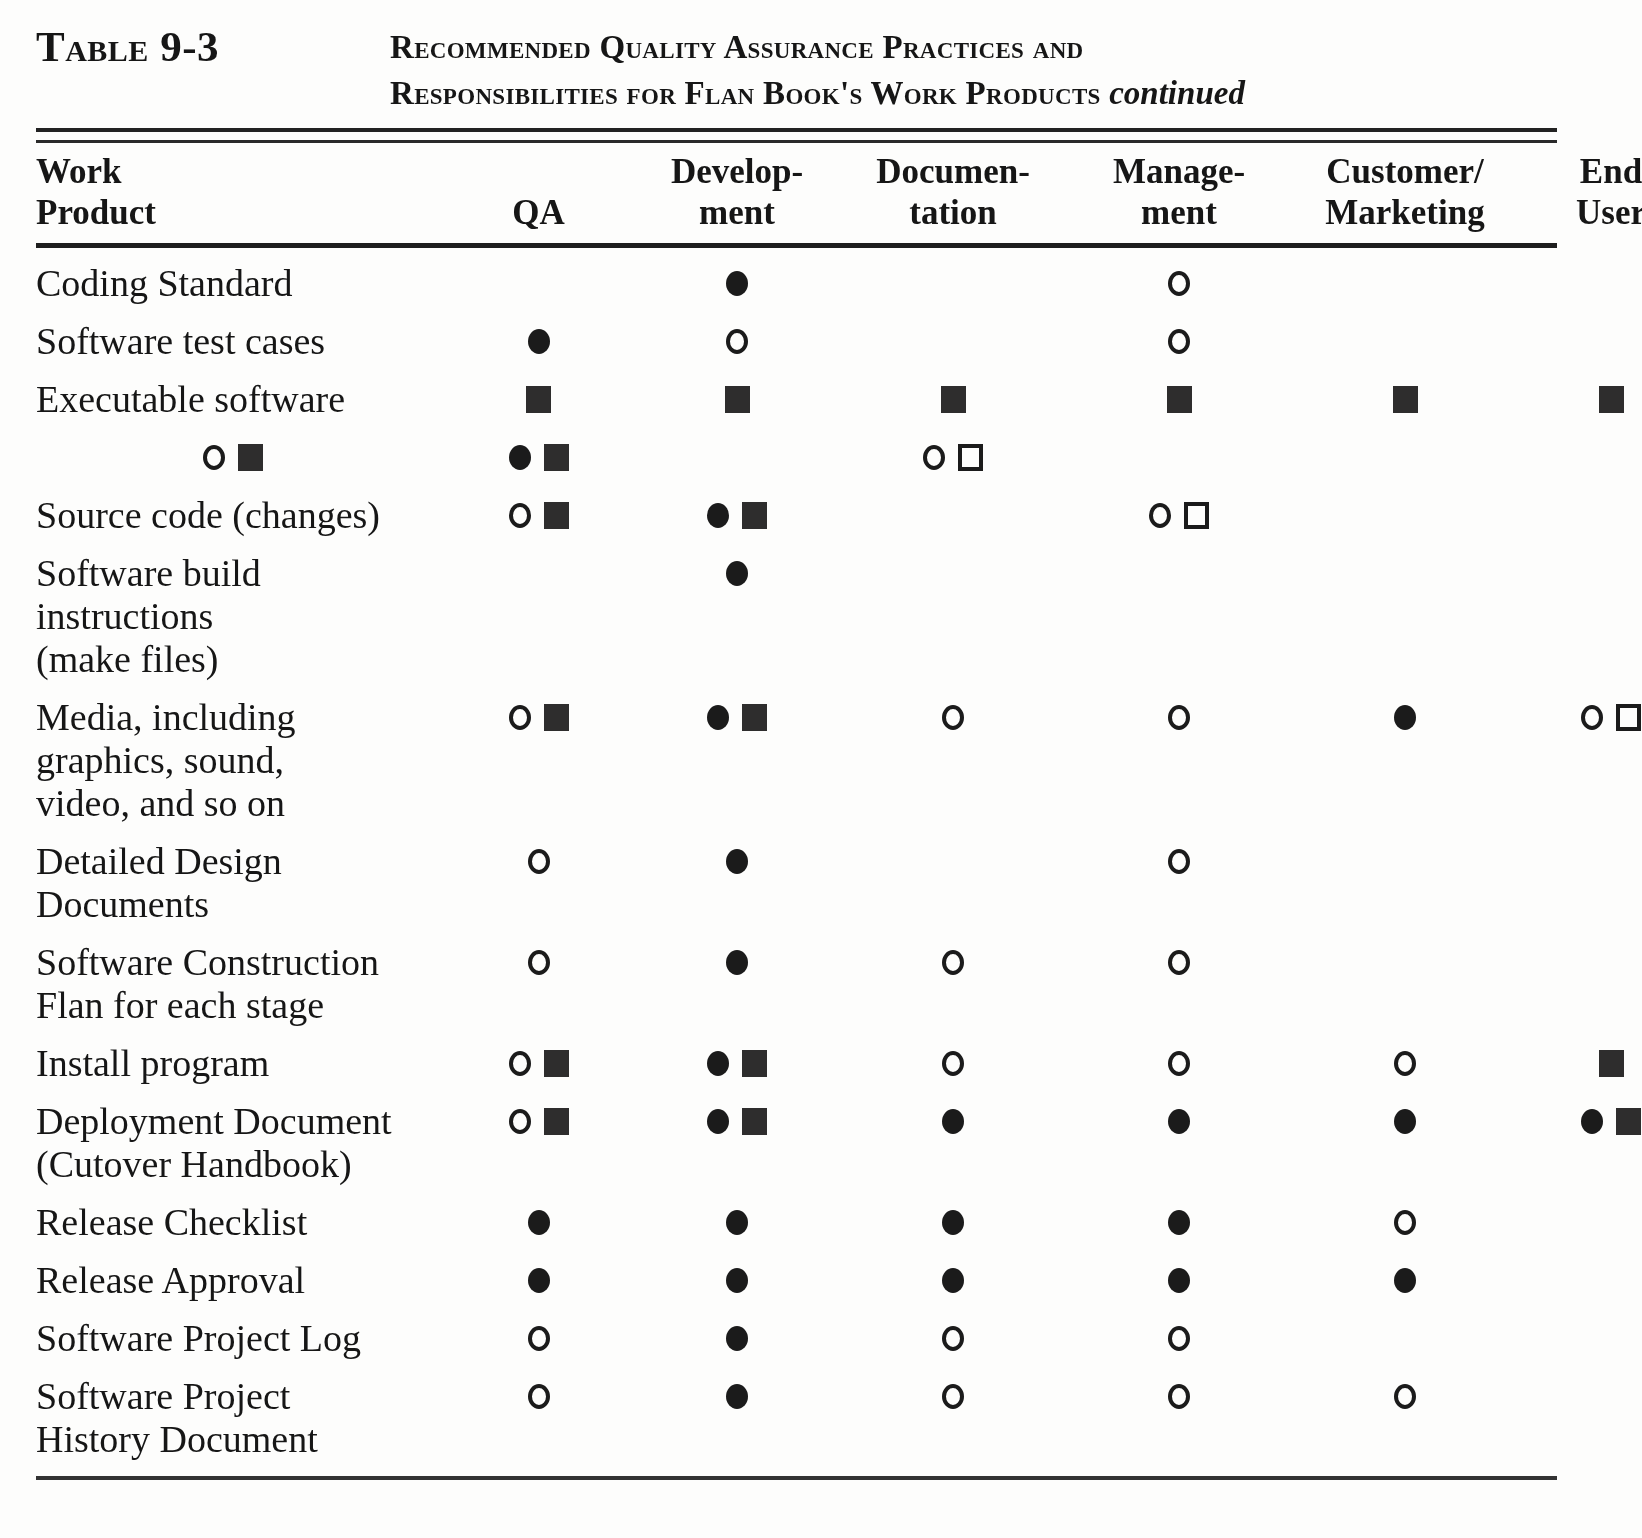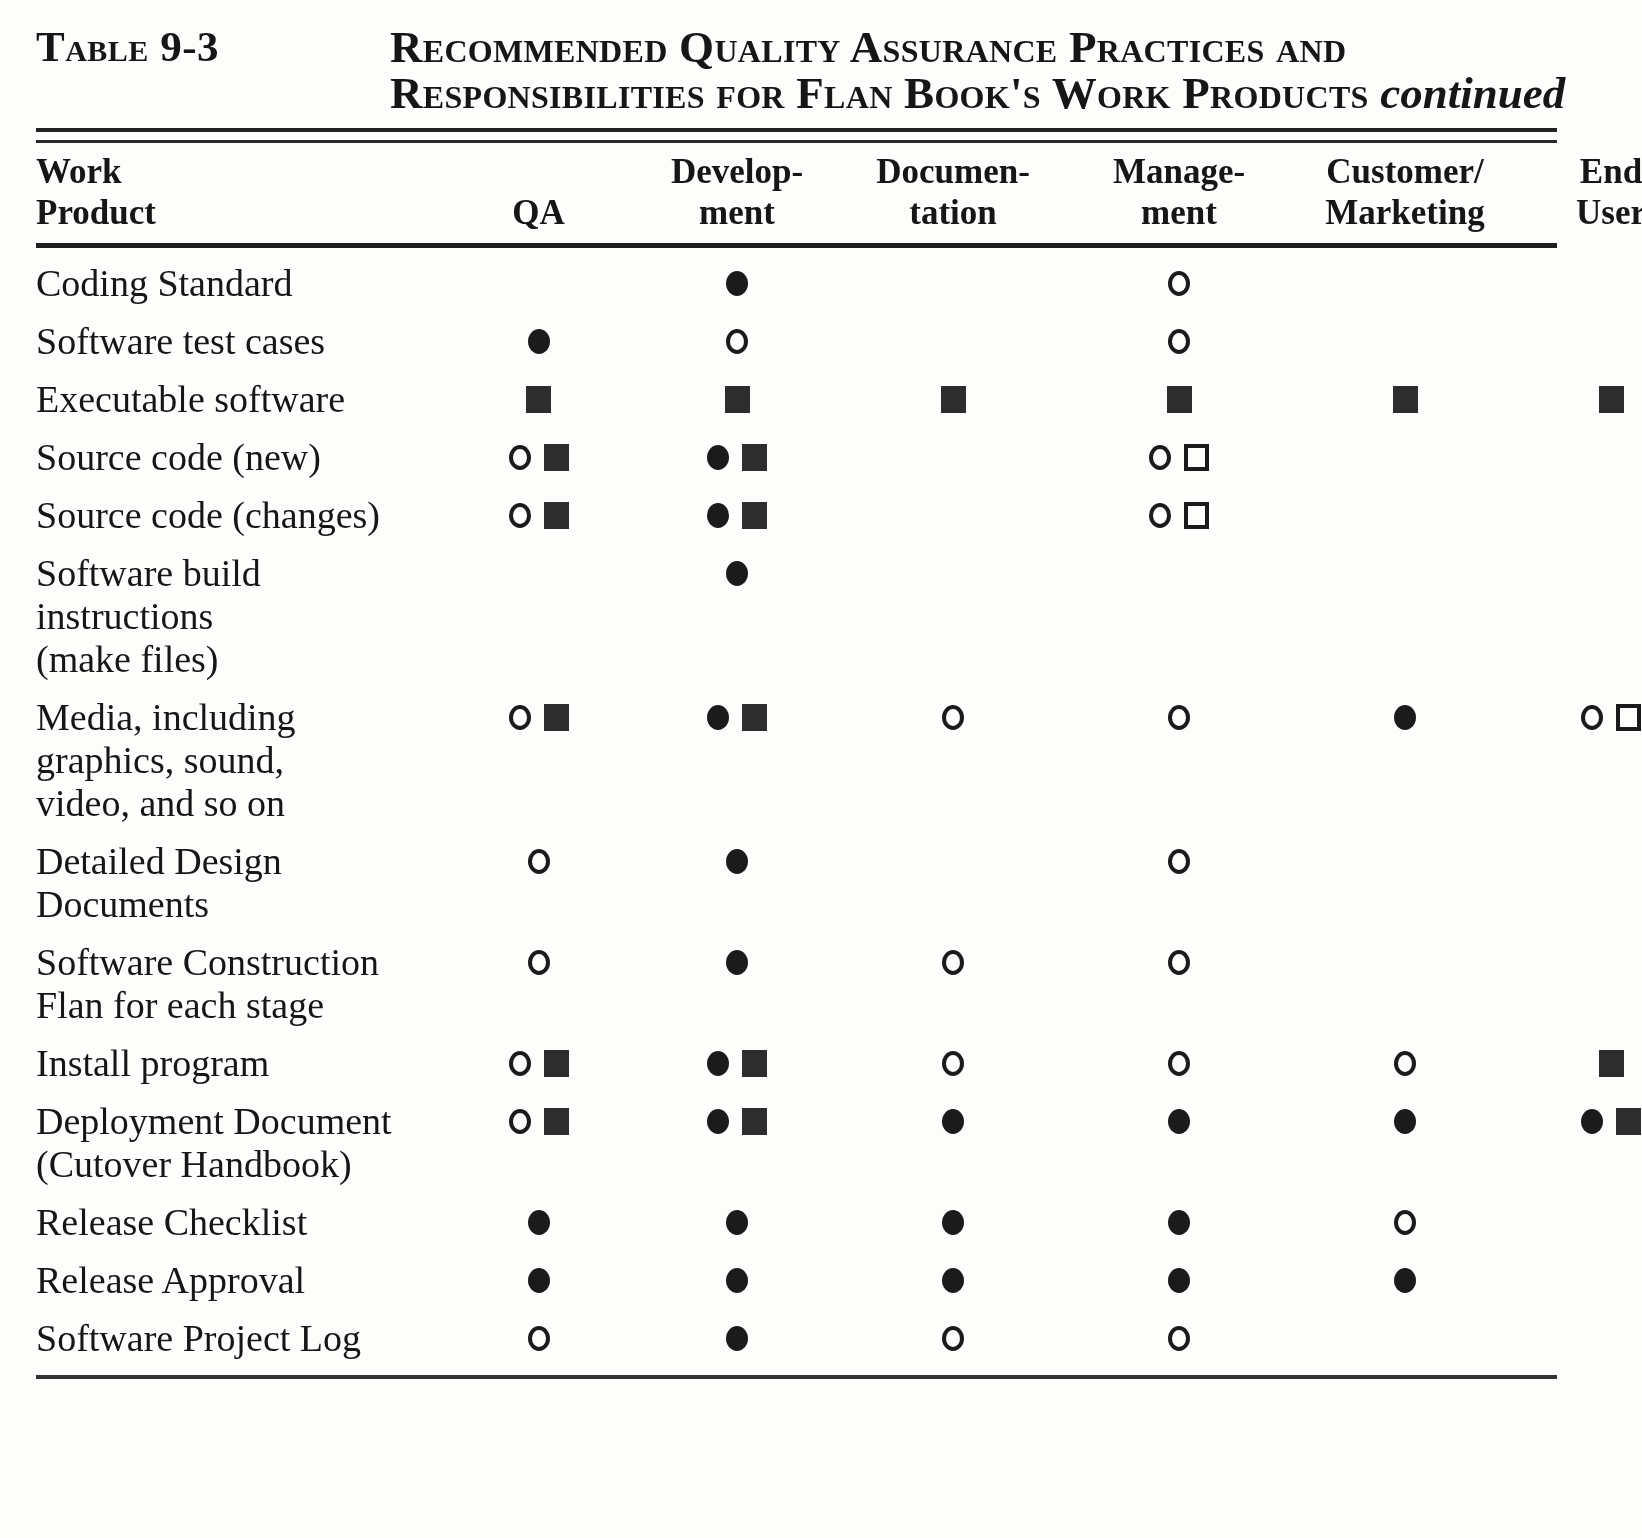--- a/index.html
+++ b/index.html
@@ -12,21 +12,21 @@
   }
   .page { position:relative; padding:24px 0 0 36px; }
 
   
   .doc-header { display:flex; align-items:flex-start; }
   .table-label {
     width:354px; flex:0 0 354px;
     font-weight:bold; font-variant:small-caps;
     font-size:43px; letter-spacing:0.5px; line-height:46px;
   }
-  .title-block { font-weight:bold; font-variant:small-caps; font-size:45px; line-height:46px; letter-spacing:0.3px; }
+  .title-block { font-weight:bold; font-variant:small-caps; font-size:33px; line-height:46px; letter-spacing:0.3px; }
   .title-continued { font-variant:normal; font-style:italic; letter-spacing:0; }
 
   
   .rule { width:1521px; }
   .rule-double { margin-top:12px; height:8px; border-top:4px solid #222; border-bottom:3px solid #2a2a2a; }
   .rule-heavy  { border-top:5px solid #1e1e1e; }
   .rule-bottom { border-top:4px solid #333; margin-top:8px; }
 
   
   .grid-row { display:grid; grid-template-columns:394px 185px 180px 220px 200px 220px 160px; width:1559px;gap:16px; }
@@ -149,23 +149,20 @@
           <span class="sym filled-square"></span>
         </div>
         <div class="cell">
           <span class="sym filled-square"></span>
         </div>
         <div class="cell">
           <span class="sym filled-square"></span>
         </div>
       </div>
       <div class="grid-row trow">
-        <div class="product-cell">
-          <div>Source code (new)</div>
-        </div>
         <div class="cell">
           <span class="sym open-circle"></span>
           <span class="sym filled-square"></span>
         </div>
         <div class="cell">
           <span class="sym filled-circle"></span>
           <span class="sym filled-square"></span>
         </div>
         <div class="cell"></div>
         <div class="cell">
@@ -382,17 +379,39 @@
         </div>
         <div class="cell">
           <span class="sym open-circle"></span>
         </div>
         <div class="cell">
           <span class="sym open-circle"></span>
         </div>
         <div class="cell"></div>
         <div class="cell"></div>
       </div>
+      <div class="grid-row trow">
+        <div class="product-cell">
+          <div>Software Project</div>
+          <div>History Document</div>
+        </div>
+        <div class="cell">
+          <span class="sym open-circle"></span>
+        </div>
+        <div class="cell">
+          <span class="sym filled-circle"></span>
+        </div>
+        <div class="cell">
+          <span class="sym open-circle"></span>
+        </div>
+        <div class="cell">
+          <span class="sym open-circle"></span>
+        </div>
+        <div class="cell">
+          <span class="sym open-circle"></span>
+        </div>
+        <div class="cell"></div>
+      </div>
     </div>
 
   <div class="rule rule-bottom"></div>
 
 </div>
 
 </body></html>

